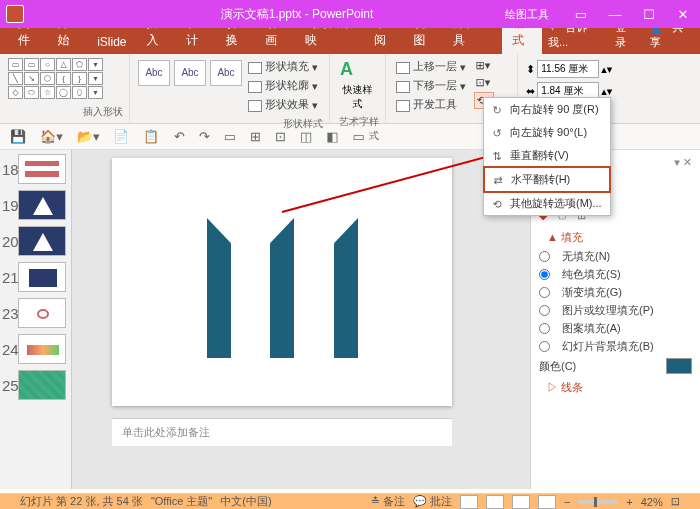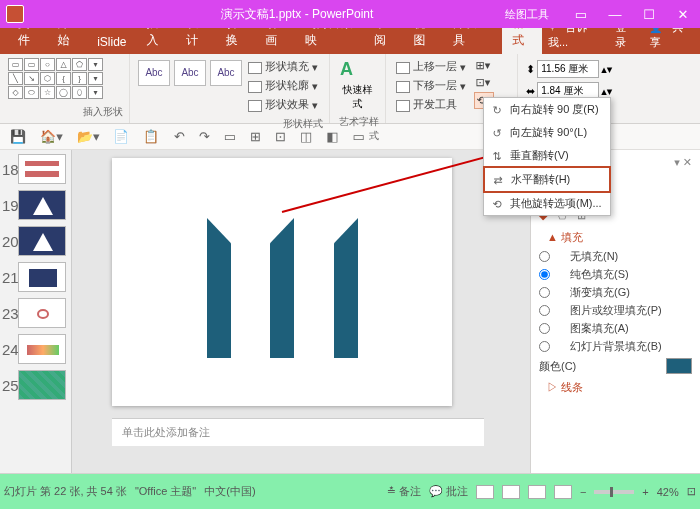--- a/index.html
+++ b/index.html
@@ -31,32 +31,32 @@
 .qat{height:26px;background:#f9f8f7;border-bottom:1px solid #e1dfdd;display:flex;align-items:center;padding:0 10px;gap:14px;color:#666}
 .qat span{font-size:13px}
 .workarea{position:absolute;top:150px;bottom:20px;left:0;right:0;background:#e6e6e6;display:flex}
 .thumbs{width:72px;background:#f2f2f2;border-right:1px solid #ccc;overflow:hidden;padding:4px 2px}
 .thumb{display:flex;align-items:center;gap:2px;margin-bottom:6px}
 .thumb .num{width:14px;text-align:center;font-size:15px;color:#666}
 .thumb .sl{width:48px;height:30px;background:#fff;border:1px solid #bbb;position:relative;overflow:hidden}
 .thumb.active .sl{border:2px solid #c04726}
 .canvas-wrap{flex:1;position:relative;overflow:hidden}
 .slide{position:absolute;left:40px;top:8px;width:340px;height:248px;background:#fff;box-shadow:0 1px 4px rgba(0,0,0,.3)}
-.notes{position:absolute;left:40px;top:268px;width:372px;height:28px;background:#fff;border-top:1px solid #ccc;font-size:11px;color:#888;padding:6px 10px}
+.notes{position:absolute;left:40px;top:268px;width:340px;height:28px;background:#fff;border-top:1px solid #ccc;font-size:11px;color:#888;padding:6px 10px}
 .rightpane{width:170px;background:#fff;border-left:1px solid #d4d2d0;padding:6px 8px;font-size:11px;color:#444;overflow:hidden}
 .rightpane .ptitle{color:#c04726;font-size:14px;margin-bottom:2px}
 .rightpane .sub{font-size:10px;color:#666;margin-bottom:6px}
 .rightpane .iconrow{display:flex;gap:10px;margin-bottom:8px;color:#888;font-size:16px}
 .rightpane .section{color:#c04726;font-size:11px;margin:6px 8px 4px;cursor:pointer}
-.rightpane label{display:flex;align-items:center;gap:20px;font-size:11px;margin:3px 0}
+.rightpane label{display:flex;align-items:center;gap:12px;font-size:11px;margin:3px 0}
 .rightpane input[type=radio]{width:11px;height:11px}
 .rightpane .crow{display:flex;align-items:center;justify-content:space-between;margin:4px 0;font-size:11px}
 .rightpane .swatch{width:26px;height:16px;border:1px solid #999;background:#1e5f7a}
 .rightpane input.pct{width:46px;height:18px;border:1px solid #aaa;font-size:10px;text-align:left;padding:0 3px}
-.statusbar{position:absolute;bottom:0;left:0;right:0;height:36px;background:#86efac;border-top:1px solid #d4d2d0;display:flex;align-items:center;font-size:10px;color:#555;padding:0 4px;gap:8px}
+.statusbar{position:absolute;bottom:0;left:0;right:0;height:16px;background:#fdba74;border-top:1px solid #d4d2d0;display:flex;align-items:center;font-size:10px;color:#555;padding:0 20px;gap:8px}
 .statusbar .spacer{flex:1}
 .statusbar .vbtn{width:18px;height:14px;border:1px solid #aaa;background:#fff}
 .dropdown{position:absolute;top:97px;left:483px;width:128px;background:#fff;border:1px solid #bcbcbc;box-shadow:2px 2px 6px rgba(0,0,0,.25);z-index:50;font-size:11px}
 .dropdown .ditem{display:flex;align-items:center;gap:6px;padding:4px 6px;color:#333;white-space:nowrap}
 .dropdown .ditem.hl{border:2px solid #c04726;margin:-1px}
 .dropdown .dicon{width:14px;height:12px;display:inline-block;color:#666;font-size:11px;text-align:center}
 .arrow{position:absolute;z-index:40;pointer-events:none}
 .logo-shape{position:absolute;background:#1e5f7a}
 </style>
 </head>

